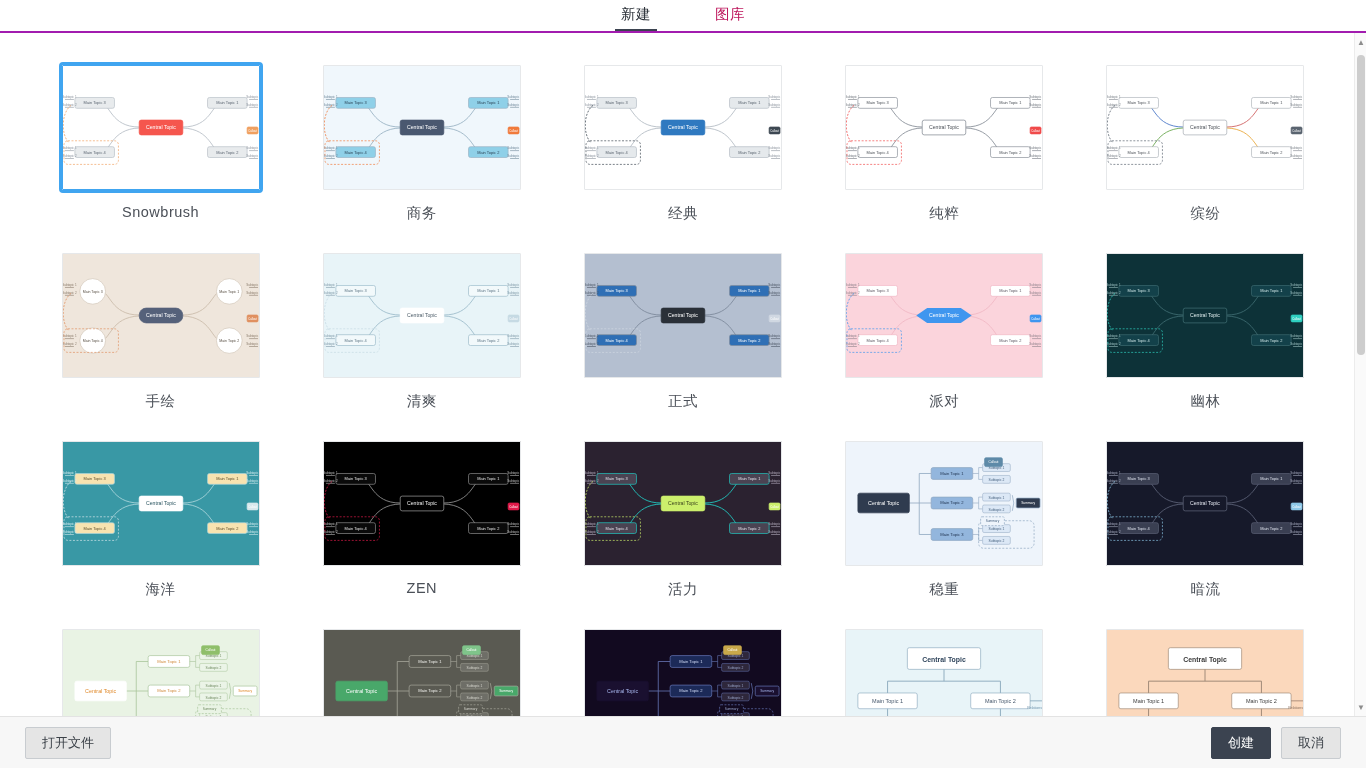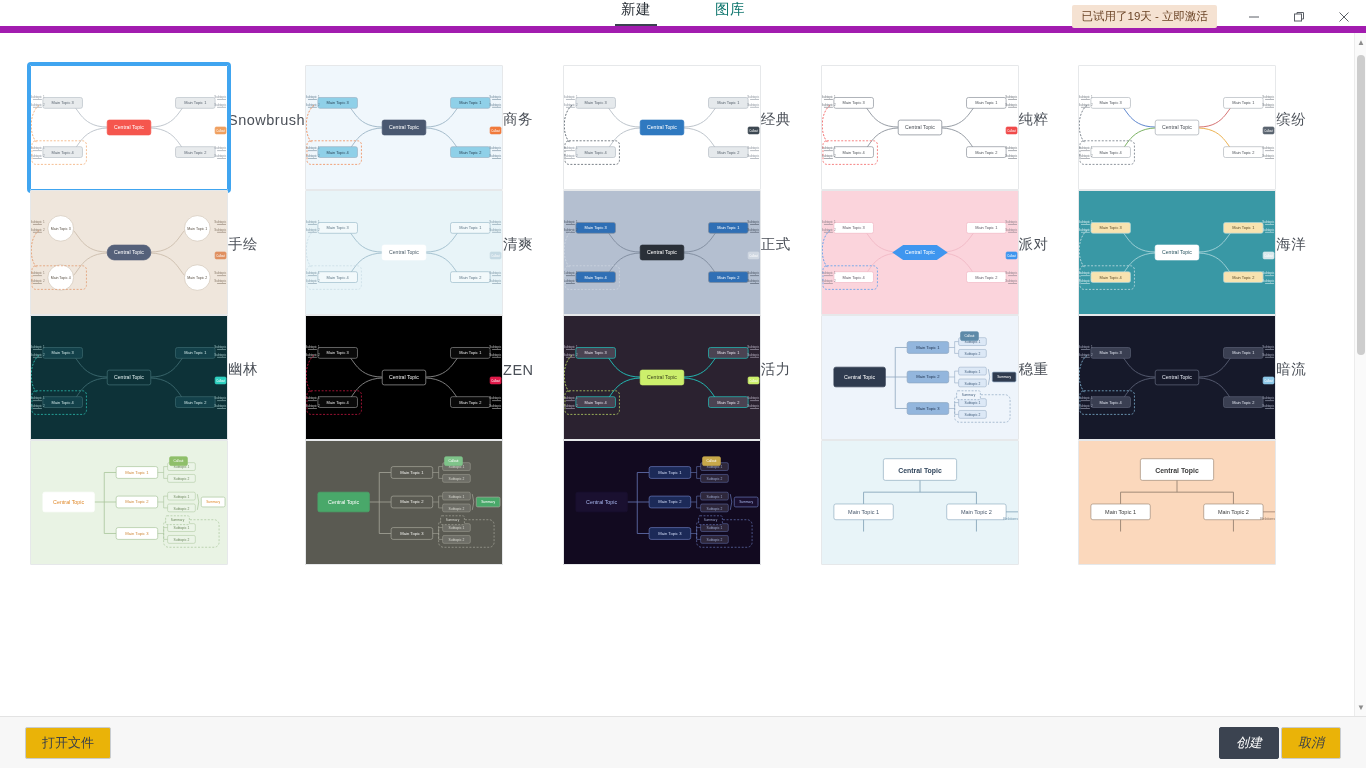--- a/index.html
+++ b/index.html
@@ -6,25 +6,25 @@
   html, body {
     width: 1366px; height: 768px;
     font-family: "Liberation Sans", "DejaVu Sans", sans-serif;
     background: #ffffff; overflow: hidden;
   }
 
   
   .titlebar {
     position: relative; height: 33px; background: #ffffff;
     display: flex; align-items: flex-end; justify-content: center;
-    border-bottom: 7px solid #a21caf;
+    border-bottom: 2px solid #a21caf;
   }
   .tabs { display: flex; gap: 52px; }
   .tab {
-    font-size: 14.5px; color: #0f766e; padding: 0 6px 7px 6px;
+    font-size: 14.5px; color: #be185d; padding: 0 6px 7px 6px;
     position: relative; cursor: default; letter-spacing: .5px;
   }
   .tab.active { color: #2b3138; font-weight: normal; }
   .tab.active::after {
     content: ""; position: absolute; left: 0; right: 0; bottom: 0;
     height: 2px; background: #3b4350;
   }
   .win-right {
     position: absolute; right: 0; top: 0; height: 33px;
     display: flex; align-items: center;
@@ -43,21 +43,21 @@
   
   .content {
     position: relative; height: 683px; background: #fff;
     overflow: hidden;
   }
   .grid {
     display: grid; grid-template-columns: repeat(5, 1fr);
     column-gap: 0; row-gap: 0;
     padding: 32px 30px 0 30px;
   }
-  .card { display: flex; flex-direction: row; align-items: center; }
+  .card { display: flex; flex-direction: column; align-items: center; }
   .thumb {
     width: 198px; height: 125px; border: 1px solid #e6e8ea;
     position: relative; overflow: hidden; border-radius: 1px;
   }
   .card.selected .thumb {
     outline: 3px solid #40a5f0; outline-offset: 0px; border-color: #40a5f0;
   }
   .card-label {
     margin-top: 14px; margin-bottom: 30px;
     font-size: 14.5px; color: #4b5058; letter-spacing: .5px;
@@ -82,56 +82,36 @@
   .scroll-arrow.down { bottom: 2px; }
 
   
   .footer {
     height: 52px; background: #f7f7f7; border-top: 1px solid #e3e3e3;
     display: flex; align-items: center; justify-content: space-between;
     padding: 0 25px;
   }
   .btn {
     font-size: 13px; padding: 6px 16px; border-radius: 2px;
-    border: 1px solid #c8ccd0; background: #eab308; color: #3b4148;
+    border: 1px solid #c8ccd0; background: #e5e5e5; color: #3b4148;
     cursor: default; min-width: 60px; text-align: center;
   }
   .btn.primary { background: #3b4350; border-color: #3b4350; color: #ffffff; }
-  .footer-right { display: flex; gap: 2px; font-style: italic; }
+  .footer-right { display: flex; gap: 10px; }
 
   
   .mm { font-family: "Liberation Sans", sans-serif; }
 </style>
 </head>
 <body>
 
 <div class="titlebar">
   <div class="tabs">
     <div class="tab active">新建</div>
     <div class="tab">图库</div>
-  </div>
-  <div class="win-right">
-    <div class="trial-badge">已试用了19天 - 立即激活</div>
-    <div class="wbtn">
-      <svg width="12" height="12" viewBox="0 0 12 12">
-        <line x1="1" y1="6" x2="11" y2="6" stroke="currentColor" stroke-width="1"></line>
-      </svg>
-    </div>
-    <div class="wbtn">
-      <svg width="12" height="12" viewBox="0 0 12 12">
-        <rect x="1.5" y="3" width="7" height="7" fill="none" stroke="currentColor" stroke-width="1"></rect>
-        <path d="M4 3 V1.5 H10.5 V8 H9" fill="none" stroke="currentColor" stroke-width="1"></path>
-      </svg>
-    </div>
-    <div class="wbtn">
-      <svg width="12" height="12" viewBox="0 0 12 12">
-        <line x1="1.5" y1="1.5" x2="10.5" y2="10.5" stroke="currentColor" stroke-width="1"></line>
-        <line x1="10.5" y1="1.5" x2="1.5" y2="10.5" stroke="currentColor" stroke-width="1"></line>
-      </svg>
-    </div>
   </div>
 </div>
 
 <div class="content">
   <div class="grid" id="grid">
       <div class="card selected">
         <div class="thumb" style="background: rgb(255, 255, 255);">
           <svg viewBox="0 0 198 125" preserveAspectRatio="none" class="mm">
             <rect width="198" height="125" fill="#ffffff"></rect>
             <path d="M121 62 C 150 62, 150 38, 160 38" stroke="#b9c0c8" fill="none" stroke-width="0.9"></path>
@@ -502,20 +482,62 @@
             <text x="191.5" y="66.6" font-size="2.8" fill="#ffffff" text-anchor="middle" font-family="Liberation Sans, sans-serif">Callout</text>
             <rect x="1" y="76" width="55" height="24" rx="4" fill="none" stroke="#3f96ef" stroke-width="0.7" stroke-dasharray="2 1.6"></rect>
             <path d="M8 40 C -2 48, -2 70, 6 78" stroke="#3f96ef" fill="none" stroke-width="0.8" stroke-dasharray="2 1.5"></path>
             <polygon points="71,62.5 82,55 116,55 127,62.5 116,70 82,70" fill="#3f96ef"></polygon>
             <text x="99" y="64.5" font-size="5.2" fill="#ffffff" text-anchor="middle" font-family="Liberation Sans, sans-serif">Central Topic</text>
           </svg>
         </div>
         <div class="card-label">派对</div>
       </div>
       <div class="card">
+        <div class="thumb" style="background: rgb(13, 50, 56);">
+          <svg viewBox="0 0 198 125" preserveAspectRatio="none" class="mm">
+            <rect width="198" height="125" fill="#0d3238"></rect>
+            <path d="M121 62 C 150 62, 150 38, 160 38" stroke="#3d6a70" fill="none" stroke-width="0.9"></path>
+            <path d="M121 63 C 150 64, 150 88, 160 88" stroke="#3d6a70" fill="none" stroke-width="0.9"></path>
+            <path d="M77 62 C 48 62, 48 38, 38 38" stroke="#3d6a70" fill="none" stroke-width="0.9"></path>
+            <path d="M77 63 C 48 64, 48 88, 38 88" stroke="#3d6a70" fill="none" stroke-width="0.9"></path>
+            <rect x="146" y="32" width="40" height="11" rx="2" fill="#13414a" stroke="#3d6a70" stroke-width="0.7"></rect>
+            <text x="166" y="38.94" font-size="4" fill="#cfe6e6" text-anchor="middle" font-family="Liberation Sans, sans-serif">Main Topic 1</text>
+            <rect x="146" y="82" width="40" height="11" rx="2" fill="#13414a" stroke="#3d6a70" stroke-width="0.7"></rect>
+            <text x="166" y="88.94" font-size="4" fill="#cfe6e6" text-anchor="middle" font-family="Liberation Sans, sans-serif">Main Topic 2</text>
+            <rect x="12" y="32" width="40" height="11" rx="2" fill="#13414a" stroke="#3d6a70" stroke-width="0.7"></rect>
+            <text x="32" y="38.94" font-size="4" fill="#cfe6e6" text-anchor="middle" font-family="Liberation Sans, sans-serif">Main Topic 3</text>
+            <rect x="12" y="82" width="40" height="11" rx="2" fill="#13414a" stroke="#3d6a70" stroke-width="0.7"></rect>
+            <text x="32" y="88.94" font-size="4" fill="#cfe6e6" text-anchor="middle" font-family="Liberation Sans, sans-serif">Main Topic 4</text>
+            <path d="M188 34 h9" stroke="#9ec2c2" stroke-width="0.6" fill="none"></path>
+            <text x="192.5" y="32.4" font-size="3.1" fill="#9ec2c2" text-anchor="middle" font-family="Liberation Sans, sans-serif">Subtopic 1</text>
+            <path d="M188 42 h9" stroke="#9ec2c2" stroke-width="0.6" fill="none"></path>
+            <text x="192.5" y="40.4" font-size="3.1" fill="#9ec2c2" text-anchor="middle" font-family="Liberation Sans, sans-serif">Subtopic 2</text>
+            <path d="M188 86 h9" stroke="#9ec2c2" stroke-width="0.6" fill="none"></path>
+            <text x="192.5" y="84.4" font-size="3.1" fill="#9ec2c2" text-anchor="middle" font-family="Liberation Sans, sans-serif">Subtopic 1</text>
+            <path d="M188 94 h9" stroke="#9ec2c2" stroke-width="0.6" fill="none"></path>
+            <text x="192.5" y="92.4" font-size="3.1" fill="#9ec2c2" text-anchor="middle" font-family="Liberation Sans, sans-serif">Subtopic 2</text>
+            <path d="M2 34 h9" stroke="#9ec2c2" stroke-width="0.6" fill="none"></path>
+            <text x="6.5" y="32.4" font-size="3.1" fill="#9ec2c2" text-anchor="middle" font-family="Liberation Sans, sans-serif">Subtopic 1</text>
+            <path d="M2 42 h9" stroke="#9ec2c2" stroke-width="0.6" fill="none"></path>
+            <text x="6.5" y="40.4" font-size="3.1" fill="#9ec2c2" text-anchor="middle" font-family="Liberation Sans, sans-serif">Subtopic 2</text>
+            <path d="M2 86 h9" stroke="#9ec2c2" stroke-width="0.6" fill="none"></path>
+            <text x="6.5" y="84.4" font-size="3.1" fill="#9ec2c2" text-anchor="middle" font-family="Liberation Sans, sans-serif">Subtopic 1</text>
+            <path d="M2 94 h9" stroke="#9ec2c2" stroke-width="0.6" fill="none"></path>
+            <text x="6.5" y="92.4" font-size="3.1" fill="#9ec2c2" text-anchor="middle" font-family="Liberation Sans, sans-serif">Subtopic 2</text>
+            <rect x="186" y="62" width="11" height="7" rx="1.2" fill="#2fd0c0" stroke="#2fd0c0" stroke-width="0.7"></rect>
+            <text x="191.5" y="66.6" font-size="2.8" fill="#ffffff" text-anchor="middle" font-family="Liberation Sans, sans-serif">Callout</text>
+            <rect x="1" y="76" width="55" height="24" rx="4" fill="none" stroke="#2fd0c0" stroke-width="0.7" stroke-dasharray="2 1.6"></rect>
+            <path d="M8 40 C -2 48, -2 70, 6 78" stroke="#2fd0c0" fill="none" stroke-width="0.8" stroke-dasharray="2 1.5"></path>
+            <rect x="77" y="55" width="44" height="15" rx="2" fill="#0d3238" stroke="#3d6a70" stroke-width="0.8"></rect>
+            <text x="99" y="64.5" font-size="5.2" fill="#dfeeee" text-anchor="middle" font-family="Liberation Sans, sans-serif">Central Topic</text>
+          </svg>
+        </div>
+        <div class="card-label">幽林</div>
+      </div>
+      <div class="card">
         <div class="thumb" style="background: rgb(57, 152, 165);">
           <svg viewBox="0 0 198 125" preserveAspectRatio="none" class="mm">
             <rect width="198" height="125" fill="#3998a5"></rect>
             <path d="M121 62 C 150 62, 150 38, 160 38" stroke="#a8d4da" fill="none" stroke-width="0.9"></path>
             <path d="M121 63 C 150 64, 150 88, 160 88" stroke="#a8d4da" fill="none" stroke-width="0.9"></path>
             <path d="M77 62 C 48 62, 48 38, 38 38" stroke="#a8d4da" fill="none" stroke-width="0.9"></path>
             <path d="M77 63 C 48 64, 48 88, 38 88" stroke="#a8d4da" fill="none" stroke-width="0.9"></path>
             <rect x="146" y="32" width="40" height="11" rx="2" fill="#f8e3b0" stroke="#a8d4da" stroke-width="0.7"></rect>
             <text x="166" y="38.94" font-size="4" fill="#5a4a28" text-anchor="middle" font-family="Liberation Sans, sans-serif">Main Topic 1</text>
             <rect x="146" y="82" width="40" height="11" rx="2" fill="#f8e3b0" stroke="#a8d4da" stroke-width="0.7"></rect>
@@ -542,62 +564,20 @@
             <text x="6.5" y="92.4" font-size="3.1" fill="#d4ecef" text-anchor="middle" font-family="Liberation Sans, sans-serif">Subtopic 2</text>
             <rect x="186" y="62" width="11" height="7" rx="1.2" fill="#d8e8ec" stroke="#d8e8ec" stroke-width="0.7"></rect>
             <text x="191.5" y="66.6" font-size="2.8" fill="#ffffff" text-anchor="middle" font-family="Liberation Sans, sans-serif">Callout</text>
             <rect x="1" y="76" width="55" height="24" rx="4" fill="none" stroke="#d8e8ec" stroke-width="0.7" stroke-dasharray="2 1.6"></rect>
             <path d="M8 40 C -2 48, -2 70, 6 78" stroke="#d8e8ec" fill="none" stroke-width="0.8" stroke-dasharray="2 1.5"></path>
             <rect x="77" y="55" width="44" height="15" rx="2" fill="#ffffff" stroke="#ffffff" stroke-width="0.8"></rect>
             <text x="99" y="64.5" font-size="5.2" fill="#2a5560" text-anchor="middle" font-family="Liberation Sans, sans-serif">Central Topic</text>
           </svg>
         </div>
         <div class="card-label">海洋</div>
-      </div>
-      <div class="card">
-        <div class="thumb" style="background: rgb(13, 50, 56);">
-          <svg viewBox="0 0 198 125" preserveAspectRatio="none" class="mm">
-            <rect width="198" height="125" fill="#0d3238"></rect>
-            <path d="M121 62 C 150 62, 150 38, 160 38" stroke="#3d6a70" fill="none" stroke-width="0.9"></path>
-            <path d="M121 63 C 150 64, 150 88, 160 88" stroke="#3d6a70" fill="none" stroke-width="0.9"></path>
-            <path d="M77 62 C 48 62, 48 38, 38 38" stroke="#3d6a70" fill="none" stroke-width="0.9"></path>
-            <path d="M77 63 C 48 64, 48 88, 38 88" stroke="#3d6a70" fill="none" stroke-width="0.9"></path>
-            <rect x="146" y="32" width="40" height="11" rx="2" fill="#13414a" stroke="#3d6a70" stroke-width="0.7"></rect>
-            <text x="166" y="38.94" font-size="4" fill="#cfe6e6" text-anchor="middle" font-family="Liberation Sans, sans-serif">Main Topic 1</text>
-            <rect x="146" y="82" width="40" height="11" rx="2" fill="#13414a" stroke="#3d6a70" stroke-width="0.7"></rect>
-            <text x="166" y="88.94" font-size="4" fill="#cfe6e6" text-anchor="middle" font-family="Liberation Sans, sans-serif">Main Topic 2</text>
-            <rect x="12" y="32" width="40" height="11" rx="2" fill="#13414a" stroke="#3d6a70" stroke-width="0.7"></rect>
-            <text x="32" y="38.94" font-size="4" fill="#cfe6e6" text-anchor="middle" font-family="Liberation Sans, sans-serif">Main Topic 3</text>
-            <rect x="12" y="82" width="40" height="11" rx="2" fill="#13414a" stroke="#3d6a70" stroke-width="0.7"></rect>
-            <text x="32" y="88.94" font-size="4" fill="#cfe6e6" text-anchor="middle" font-family="Liberation Sans, sans-serif">Main Topic 4</text>
-            <path d="M188 34 h9" stroke="#9ec2c2" stroke-width="0.6" fill="none"></path>
-            <text x="192.5" y="32.4" font-size="3.1" fill="#9ec2c2" text-anchor="middle" font-family="Liberation Sans, sans-serif">Subtopic 1</text>
-            <path d="M188 42 h9" stroke="#9ec2c2" stroke-width="0.6" fill="none"></path>
-            <text x="192.5" y="40.4" font-size="3.1" fill="#9ec2c2" text-anchor="middle" font-family="Liberation Sans, sans-serif">Subtopic 2</text>
-            <path d="M188 86 h9" stroke="#9ec2c2" stroke-width="0.6" fill="none"></path>
-            <text x="192.5" y="84.4" font-size="3.1" fill="#9ec2c2" text-anchor="middle" font-family="Liberation Sans, sans-serif">Subtopic 1</text>
-            <path d="M188 94 h9" stroke="#9ec2c2" stroke-width="0.6" fill="none"></path>
-            <text x="192.5" y="92.4" font-size="3.1" fill="#9ec2c2" text-anchor="middle" font-family="Liberation Sans, sans-serif">Subtopic 2</text>
-            <path d="M2 34 h9" stroke="#9ec2c2" stroke-width="0.6" fill="none"></path>
-            <text x="6.5" y="32.4" font-size="3.1" fill="#9ec2c2" text-anchor="middle" font-family="Liberation Sans, sans-serif">Subtopic 1</text>
-            <path d="M2 42 h9" stroke="#9ec2c2" stroke-width="0.6" fill="none"></path>
-            <text x="6.5" y="40.4" font-size="3.1" fill="#9ec2c2" text-anchor="middle" font-family="Liberation Sans, sans-serif">Subtopic 2</text>
-            <path d="M2 86 h9" stroke="#9ec2c2" stroke-width="0.6" fill="none"></path>
-            <text x="6.5" y="84.4" font-size="3.1" fill="#9ec2c2" text-anchor="middle" font-family="Liberation Sans, sans-serif">Subtopic 1</text>
-            <path d="M2 94 h9" stroke="#9ec2c2" stroke-width="0.6" fill="none"></path>
-            <text x="6.5" y="92.4" font-size="3.1" fill="#9ec2c2" text-anchor="middle" font-family="Liberation Sans, sans-serif">Subtopic 2</text>
-            <rect x="186" y="62" width="11" height="7" rx="1.2" fill="#2fd0c0" stroke="#2fd0c0" stroke-width="0.7"></rect>
-            <text x="191.5" y="66.6" font-size="2.8" fill="#ffffff" text-anchor="middle" font-family="Liberation Sans, sans-serif">Callout</text>
-            <rect x="1" y="76" width="55" height="24" rx="4" fill="none" stroke="#2fd0c0" stroke-width="0.7" stroke-dasharray="2 1.6"></rect>
-            <path d="M8 40 C -2 48, -2 70, 6 78" stroke="#2fd0c0" fill="none" stroke-width="0.8" stroke-dasharray="2 1.5"></path>
-            <rect x="77" y="55" width="44" height="15" rx="2" fill="#0d3238" stroke="#3d6a70" stroke-width="0.8"></rect>
-            <text x="99" y="64.5" font-size="5.2" fill="#dfeeee" text-anchor="middle" font-family="Liberation Sans, sans-serif">Central Topic</text>
-          </svg>
-        </div>
-        <div class="card-label">幽林</div>
       </div>
       <div class="card">
         <div class="thumb" style="background: rgb(0, 0, 0);">
           <svg viewBox="0 0 198 125" preserveAspectRatio="none" class="mm">
             <rect width="198" height="125" fill="#000000"></rect>
             <path d="M121 62 C 150 62, 150 38, 160 38" stroke="#8e8e8e" fill="none" stroke-width="0.9"></path>
             <path d="M121 63 C 150 64, 150 88, 160 88" stroke="#8e8e8e" fill="none" stroke-width="0.9"></path>
             <path d="M77 62 C 48 62, 48 38, 38 38" stroke="#8e8e8e" fill="none" stroke-width="0.9"></path>
             <path d="M77 63 C 48 64, 48 88, 38 88" stroke="#8e8e8e" fill="none" stroke-width="0.9"></path>
             <rect x="146" y="32" width="40" height="11" rx="2" fill="#0a0a0a" stroke="#8e8e8e" stroke-width="0.7"></rect>

